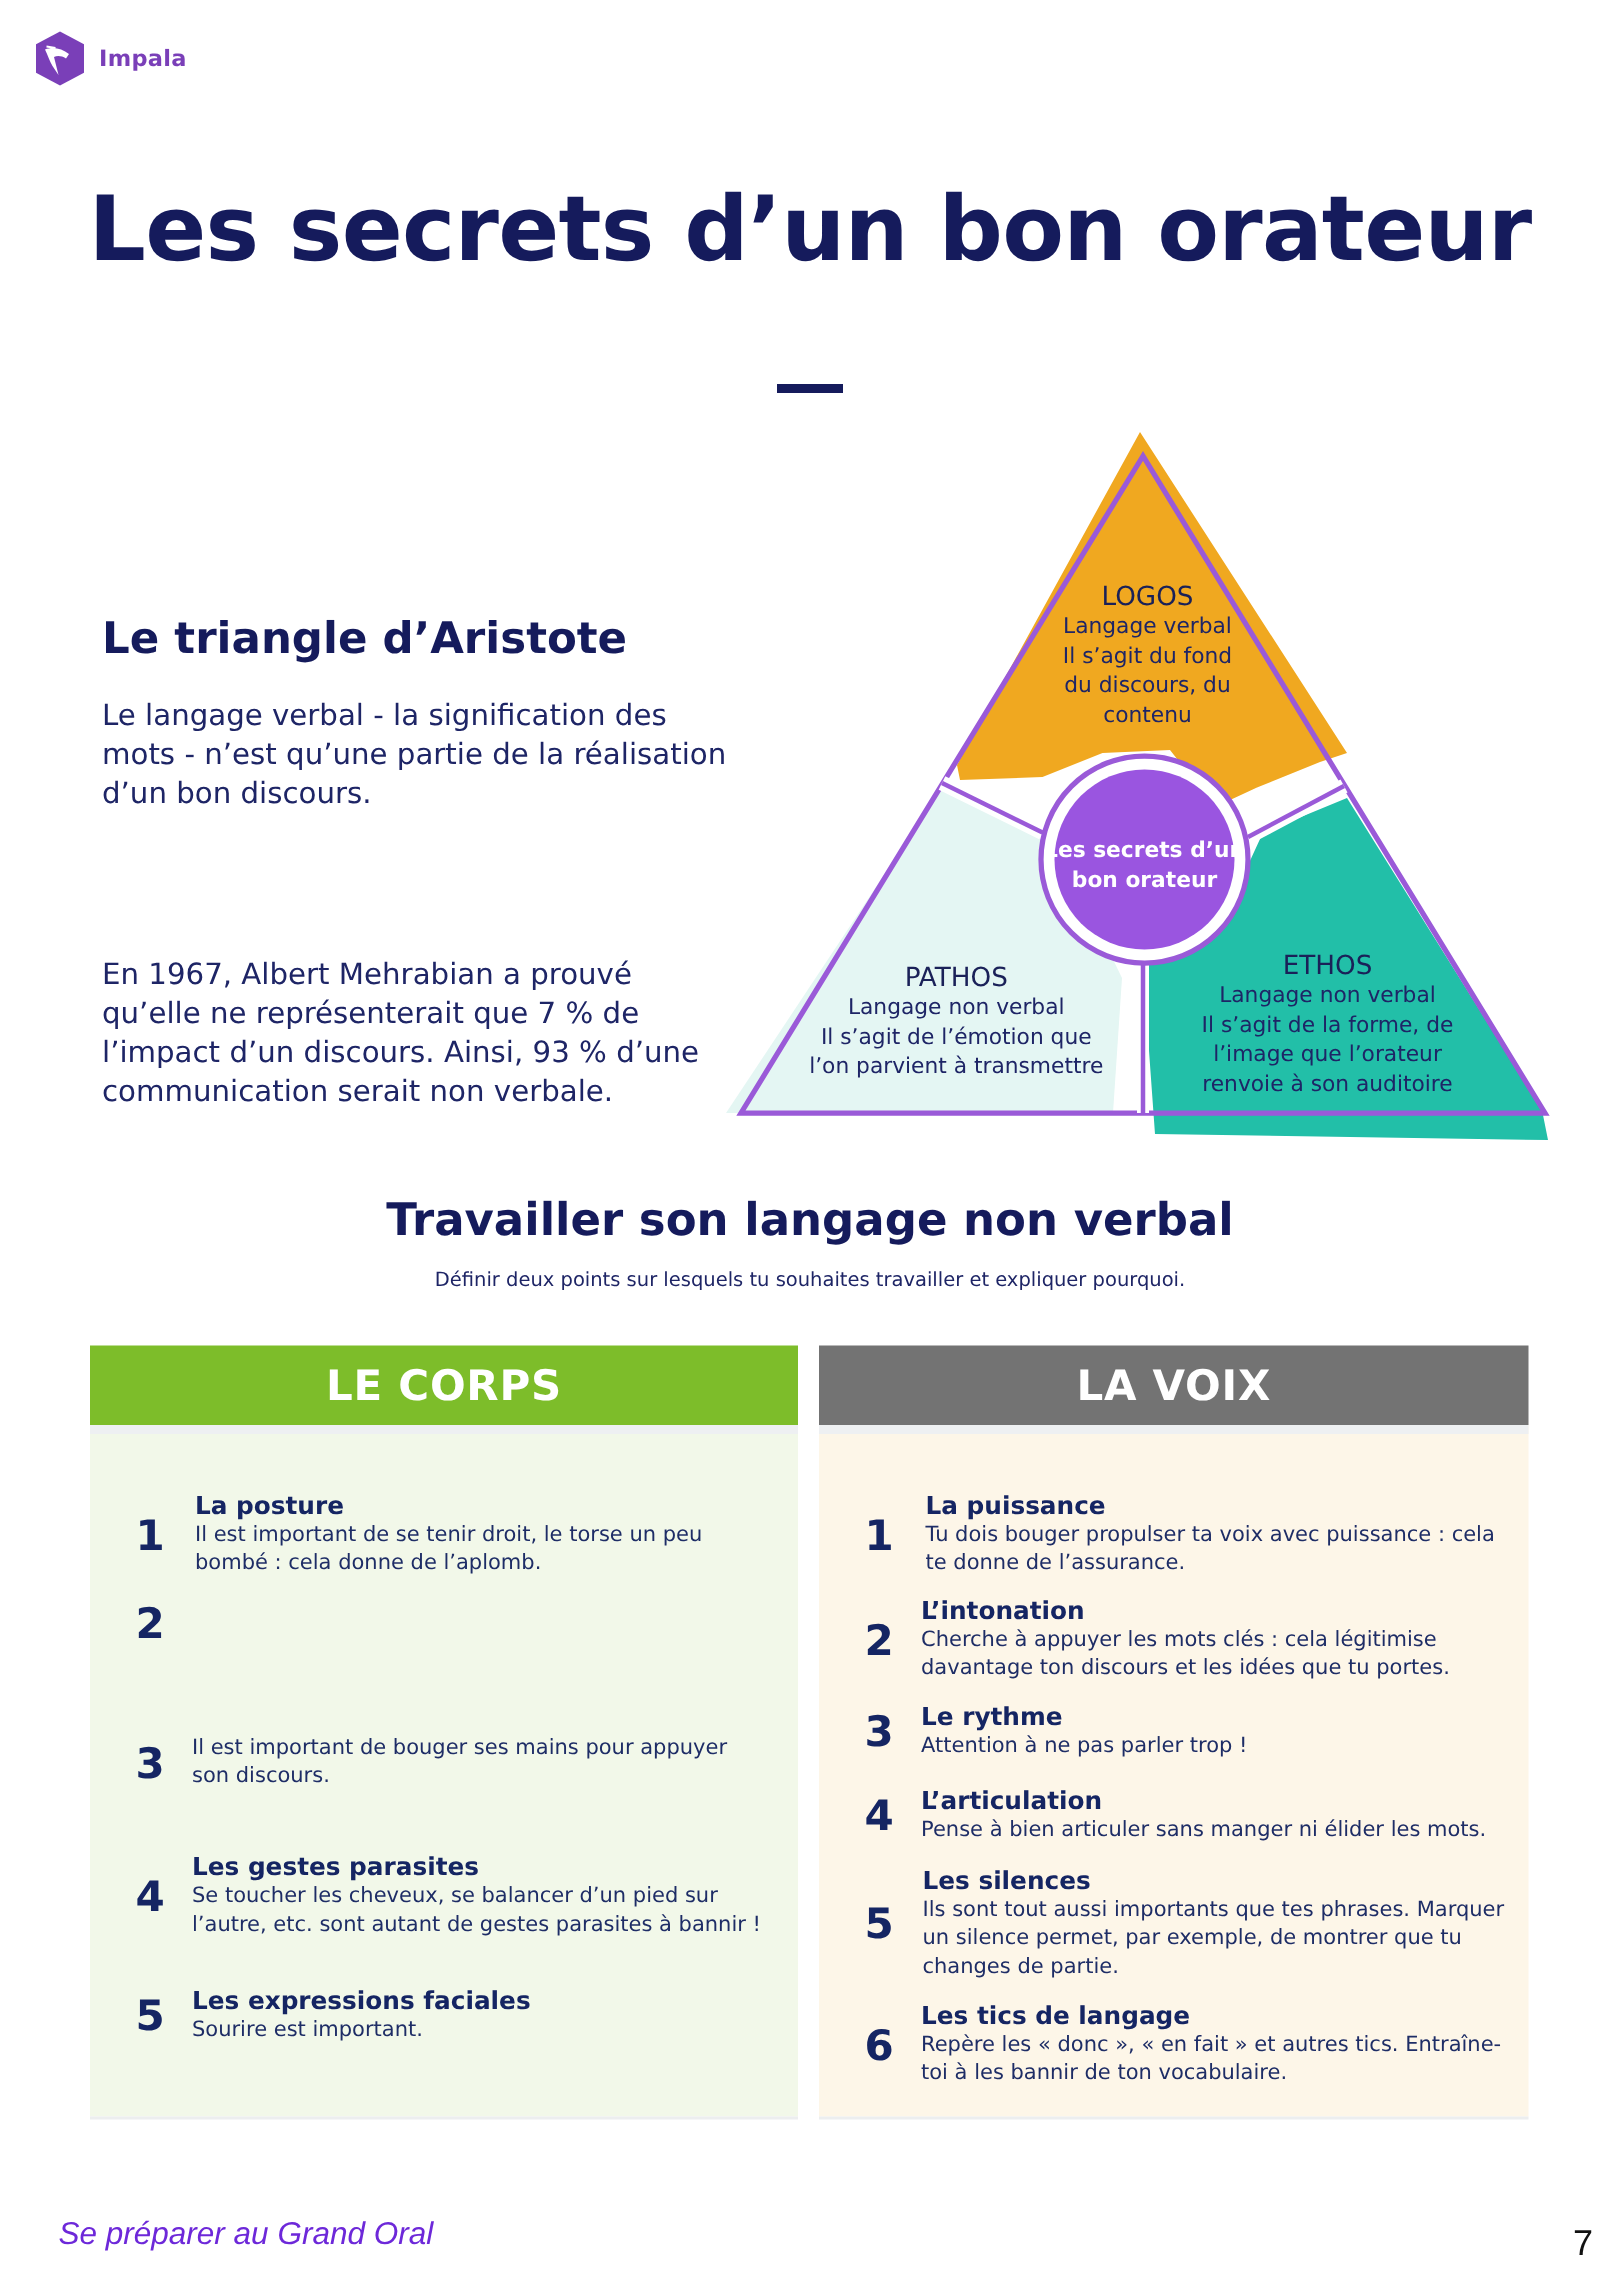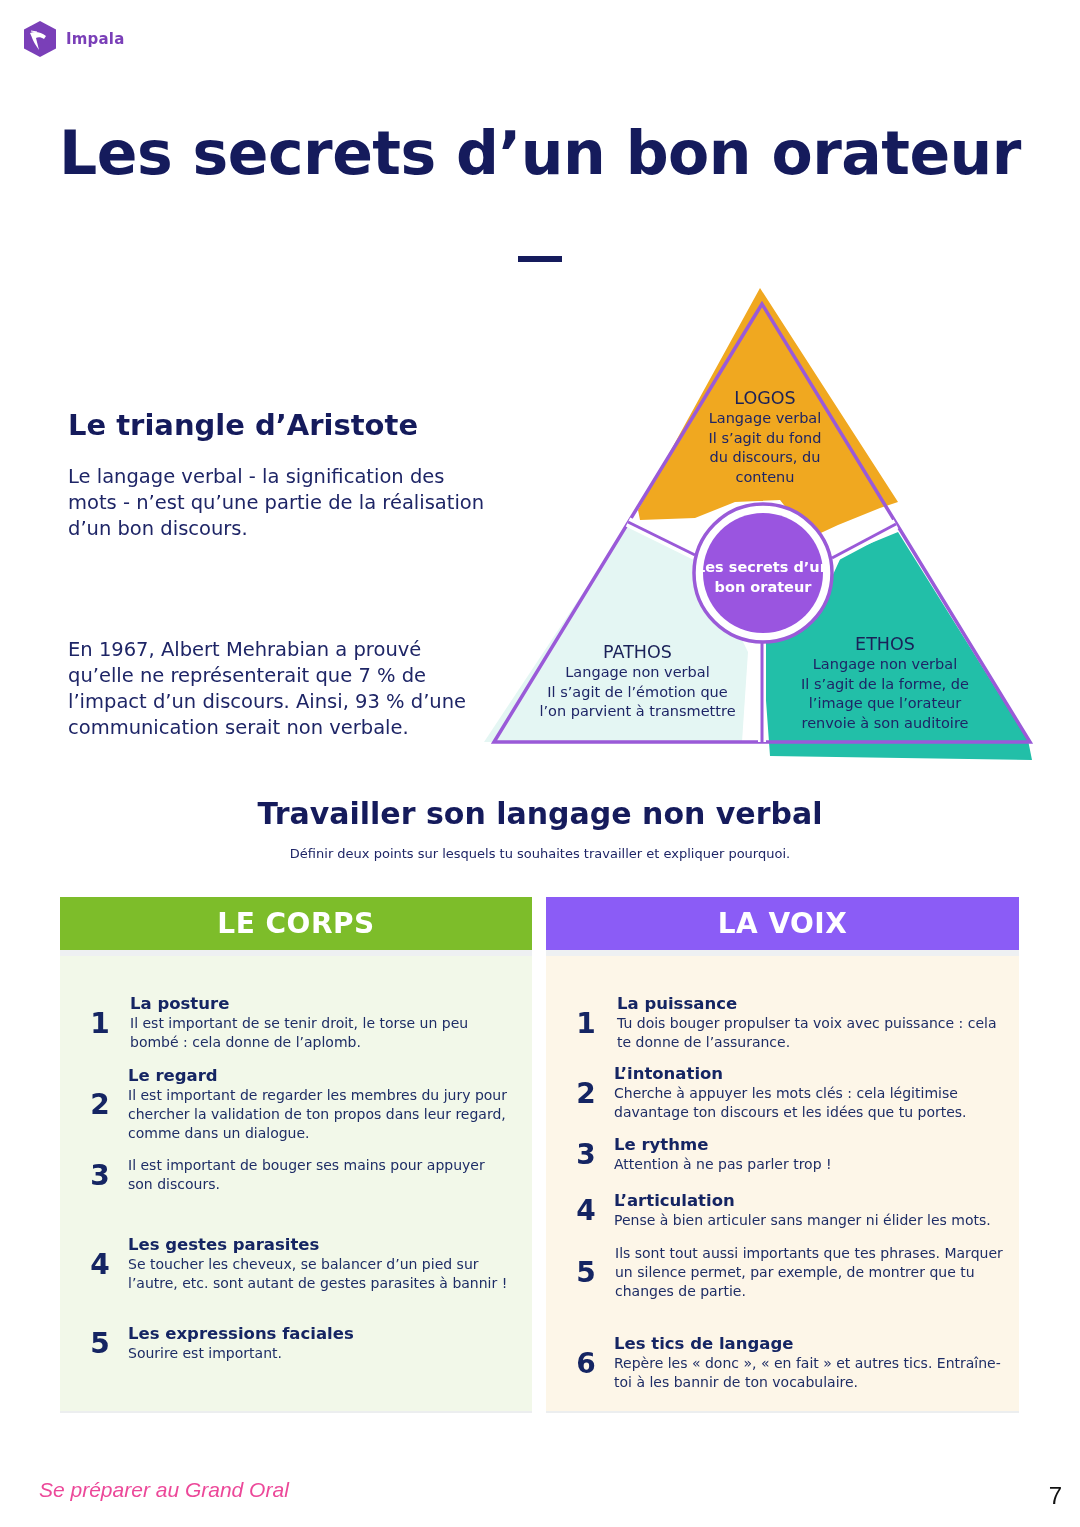--- a/index.html
+++ b/index.html
@@ -33,34 +33,34 @@
     font-size: 30px; font-weight: bold; color: #151b5c; }
   .section2-sub { position: absolute; left: 0; width: 1080px; top: 846px; text-align: center;
     font-size: 13px; color: #1e2566; }
 
   .col { position: absolute; top: 897px; height: 514px; }
   .col.corps { left: 60px; width: 472px; }
   .col.voix { left: 546px; width: 473px; }
   .col-head { height: 53px; display: flex; align-items: center; justify-content: center;
     color: #ffffff; font-size: 28px; font-weight: bold; letter-spacing: 0.5px; text-align: center; }
   .col.corps .col-head { background: #7dbd2a; }
-  .col.voix .col-head { background: #8b5cf6; }
+  .col.voix .col-head { background: #737373; }
   .col-body { position: absolute; top: 53px; left: 0; right: 0; bottom: 0; border-top: 6px solid #eef0f2; }
   .col.corps .col-body { background: #f2f8e9; }
   .col.voix .col-body { background: #fdf6e8; }
   .col-body::after { content: ""; position: absolute; left: 0; right: 0; bottom: -2px; height: 2px; background: #eceeef; }
 
   .item { position: absolute; display: flex; align-items: center; }
   .item .num { width: 40px; font-size: 28px; font-weight: bold; color: #152563; text-align: center; flex: none; }
   .item .txt { margin-left: 2px; }
   .item .it-title { display: block; font-size: 16.5px; font-weight: bold; color: #152563; line-height: 20px; }
   .item .it-desc { display: block; font-size: 14px; color: #1e2d66; line-height: 19px; }
 
   .footer-left { position: absolute; left: 39px; top: 1478px; font-family: "Liberation Sans", sans-serif;
-    font-style: italic; font-size: 21px; color: #ec4899; }
+    font-style: italic; font-size: 21px; color: #6d28d9; }
   .footer-page { position: absolute; right: 18px; top: 1482px; font-family: "Liberation Sans", sans-serif;
     font-size: 24px; color: #111111; }
 </style>
 </head>
 <body>
 
 <div class="logo">
   <svg viewBox="0 0 36 38">
     <path d="M18 1 L34 9.5 L34 28.5 L18 37 L2 28.5 L2 9.5 Z" fill="#7a3fb8"></path>
     <path d="M8 13 C13 11 19 12 24 16 L22 19 C19 17 16 17 14 18 L17 30 L13 24 C11 21 10 17 8 13 Z" fill="#ffffff"></path>
@@ -133,24 +133,20 @@
   <div class="col-body">
     <div class="item" style="left:20px; top:38px; width:440px;">
       <span class="num">1</span>
       <div class="txt" style="margin-left:10px;">
         <span class="it-title">La posture</span>
         <span class="it-desc">Il est important de se tenir droit, le torse un peu bombé : cela donne de l’aplomb.</span>
       </div>
     </div>
     <div class="item" style="left:20px; top:110px; width:440px;">
       <span class="num">2</span>
-      <div class="txt" style="margin-left:8px;">
-        <span class="it-title">Le regard</span>
-        <span class="it-desc">Il est important de regarder les membres du jury pour chercher la validation de ton propos dans leur regard, comme dans un dialogue.</span>
-      </div>
     </div>
     <div class="item" style="left:20px; top:200px; width:410px;">
       <span class="num">3</span>
       <div class="txt" style="margin-left:8px;">
         <span class="it-desc">Il est important de bouger ses mains pour appuyer son discours.</span>
       </div>
     </div>
     <div class="item" style="left:20px; top:279px; width:440px;">
       <span class="num">4</span>
       <div class="txt" style="margin-left:8px;">
@@ -195,20 +191,21 @@
     <div class="item" style="left:20px; top:235px; width:450px;">
       <span class="num">4</span>
       <div class="txt" style="margin-left:8px;">
         <span class="it-title">L’articulation</span>
         <span class="it-desc">Pense à bien articuler sans manger ni élider les mots.</span>
       </div>
     </div>
     <div class="item" style="left:20px; top:288px; width:440px;">
       <span class="num">5</span>
       <div class="txt" style="margin-left:9px;">
+        <span class="it-title">Les silences</span>
         <span class="it-desc">Ils sont tout aussi importants que tes phrases. Marquer un silence permet, par exemple, de montrer que tu changes de partie.</span>
       </div>
     </div>
     <div class="item" style="left:20px; top:378px; width:440px;">
       <span class="num">6</span>
       <div class="txt" style="margin-left:8px;">
         <span class="it-title">Les tics de langage</span>
         <span class="it-desc">Repère les « donc », « en fait » et autres tics. Entraîne-toi à les bannir de ton vocabulaire.</span>
       </div>
     </div>

